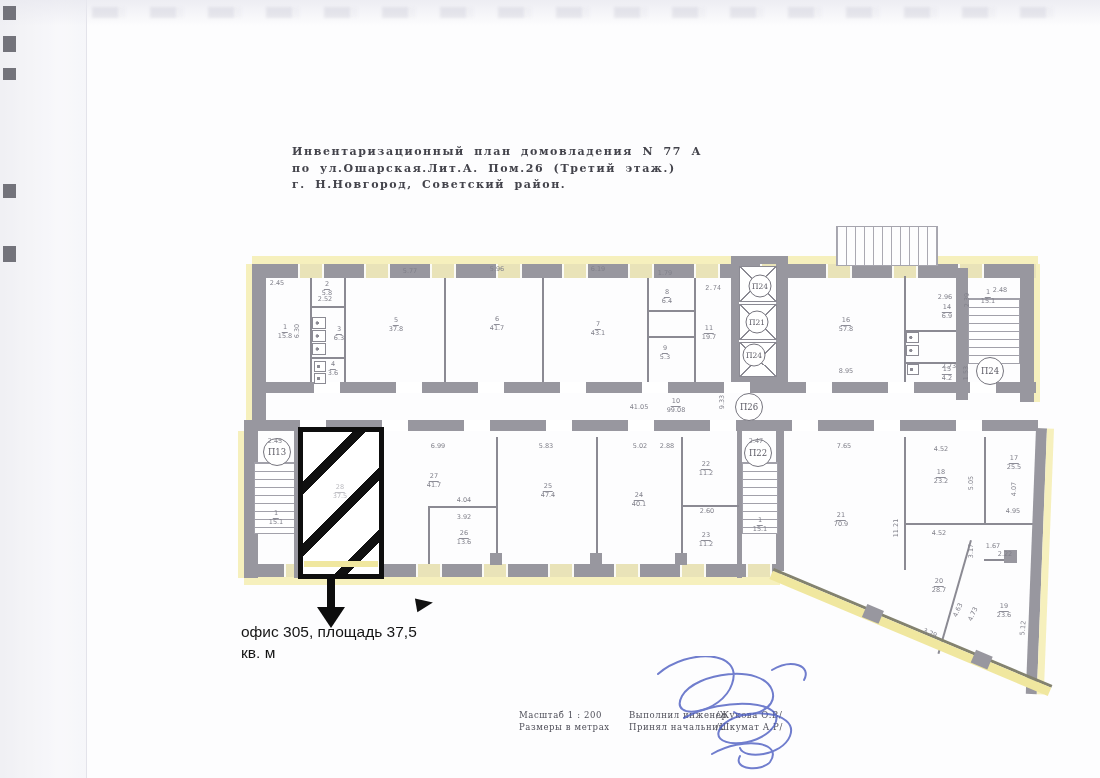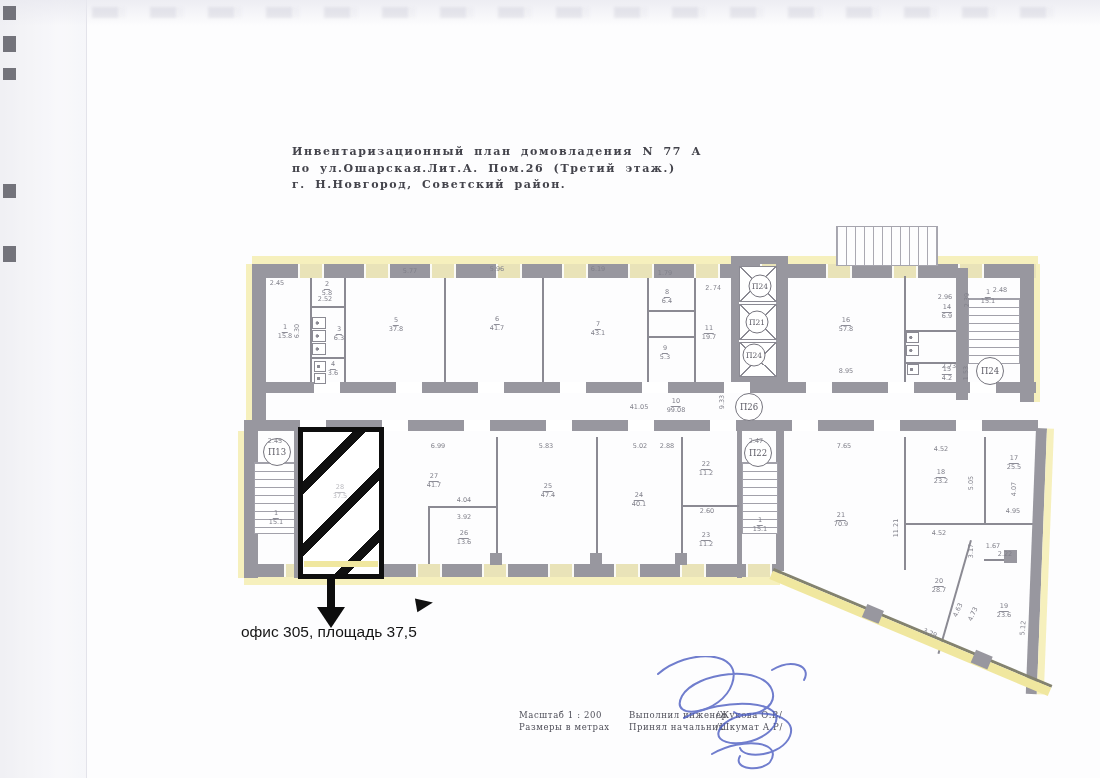--- a/index.html
+++ b/index.html
@@ -320,20 +320,21 @@
         <div class="pl-label dim" style="left: 973px; top: 614px; transform: translate(-50%, -50%) rotate(-65deg);">4.73</div>
         <div class="pl-label dim" style="left: 1023px; top: 628px; transform: translate(-50%, -50%) rotate(-85deg);">5.12</div>
       </div>
   </div>
 
   <div class="abs arrow-shaft"></div>
   <div class="abs arrow-head"></div>
   <div class="abs cursor"></div>
   <div class="abs callout">
     <div>офис 305, площадь 37,5</div>
+    <div>кв. м</div>
   </div>
 
   <div class="abs foot" style="left:519px;top:710px;">Масштаб 1 : 200</div>
   <div class="abs foot" style="left:519px;top:722px;">Размеры в метрах</div>
   <div class="abs foot" style="left:629px;top:710px;">Выполнил инженер</div>
   <div class="abs foot" style="left:716px;top:710px;">/Жукова О.В/</div>
   <div class="abs foot" style="left:629px;top:722px;">Принял начальник</div>
   <div class="abs foot" style="left:716px;top:722px;">/Шкумат А.Р/</div>
 
   <svg class="sig" width="260" height="118" viewBox="0 0 260 118">

